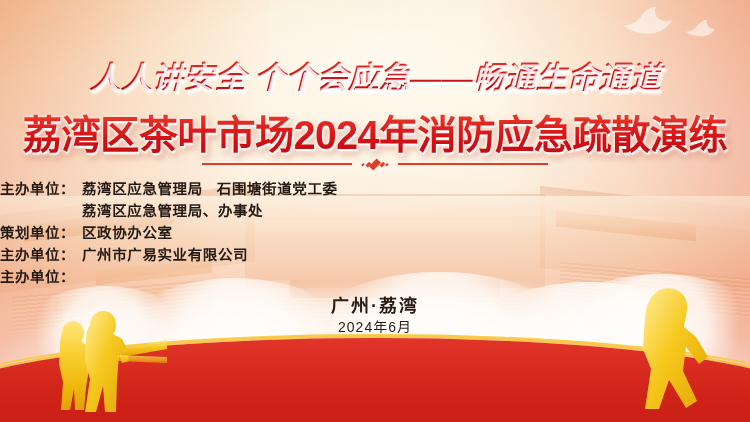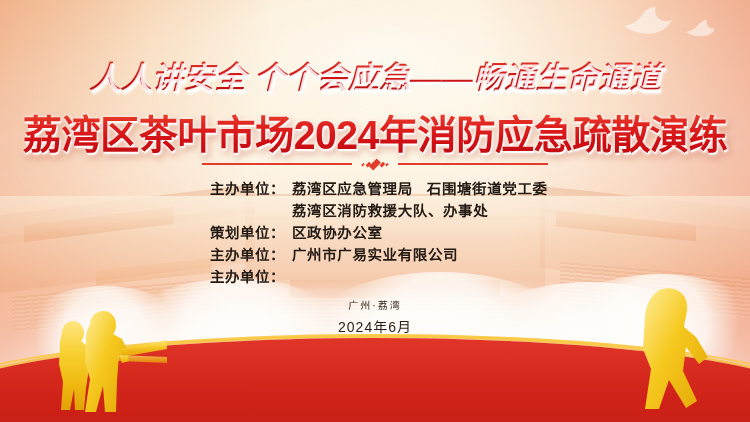--- a/index.html
+++ b/index.html
@@ -132,39 +132,39 @@
   }
   .divider .line{width:150px;height:2px;background:#e23c2a;}
   .divider .gem{position:relative;width:26px;height:12px;display:flex;align-items:center;justify-content:center;gap:3px;}
   .dot{width:5px;height:5px;background:#e23c2a;transform:rotate(45deg);}
   .dot.sm{width:3px;height:3px;}
   .rhomb{width:11px;height:11px;background:#e23c2a;transform:rotate(45deg);position:relative;}
   .rhomb::after{content:"";position:absolute;inset:3px;background:#fdf4e6;}
 
   .org-block{
     position:absolute;top:178px;left:0;right:0;
-    display:flex;flex-direction:column;align-items:center;
+    display:flex;flex-direction:column;
   }
   .org-inner{width:330px;}
   .org-row{
     display:flex;align-items:flex-start;
     font-size:14.5px;line-height:22px;color:#231a14;
     font-weight:700;
     white-space:nowrap;
   }
   .org-label{width:82px;flex:0 0 82px;letter-spacing:.5px;}
   .org-value{letter-spacing:.6px;font-weight:700;}
   .org-value .gap{display:inline-block;width:14px;}
   .org-sub{padding-left:82px;font-size:14.5px;line-height:22px;color:#231a14;font-weight:700;letter-spacing:.6px;white-space:nowrap;}
 
   .place-block{
     position:absolute;top:296px;left:0;right:0;
     text-align:center;color:#2a1c12;
   }
-  .place{font-size:10px;line-height:20px;letter-spacing:2px;font-weight:400;}
+  .place{font-size:18px;line-height:20px;letter-spacing:2px;font-weight:700;}
   .date{font-size:14px;line-height:22px;letter-spacing:1px;font-weight:500;}
 
   .defs{position:absolute;width:0;height:0;}
 </style>
 </head>
 <body>
 
 <div class="poster">
 
   <div class="bg-base"></div>
@@ -267,21 +267,21 @@
     <div class="org-block">
       <div class="org-inner">
 
         <div class="org-row">
           <span class="org-label">主办单位：</span>
           <span class="org-value">
             <span>荔湾区应急管理局</span><span class="gap"></span><span>石围塘街道党工委</span>
           </span>
         </div>
 
-        <div class="org-sub">荔湾区消防救援大队、办事处</div>
+        <div class="org-sub">荔湾区应急管理局、办事处</div>
 
         <div class="org-row">
           <span class="org-label">策划单位：</span>
           <span class="org-value">区政协办公室</span>
         </div>
 
         <div class="org-row">
           <span class="org-label">主办单位：</span>
           <span class="org-value">广州市广易实业有限公司</span>
         </div>

